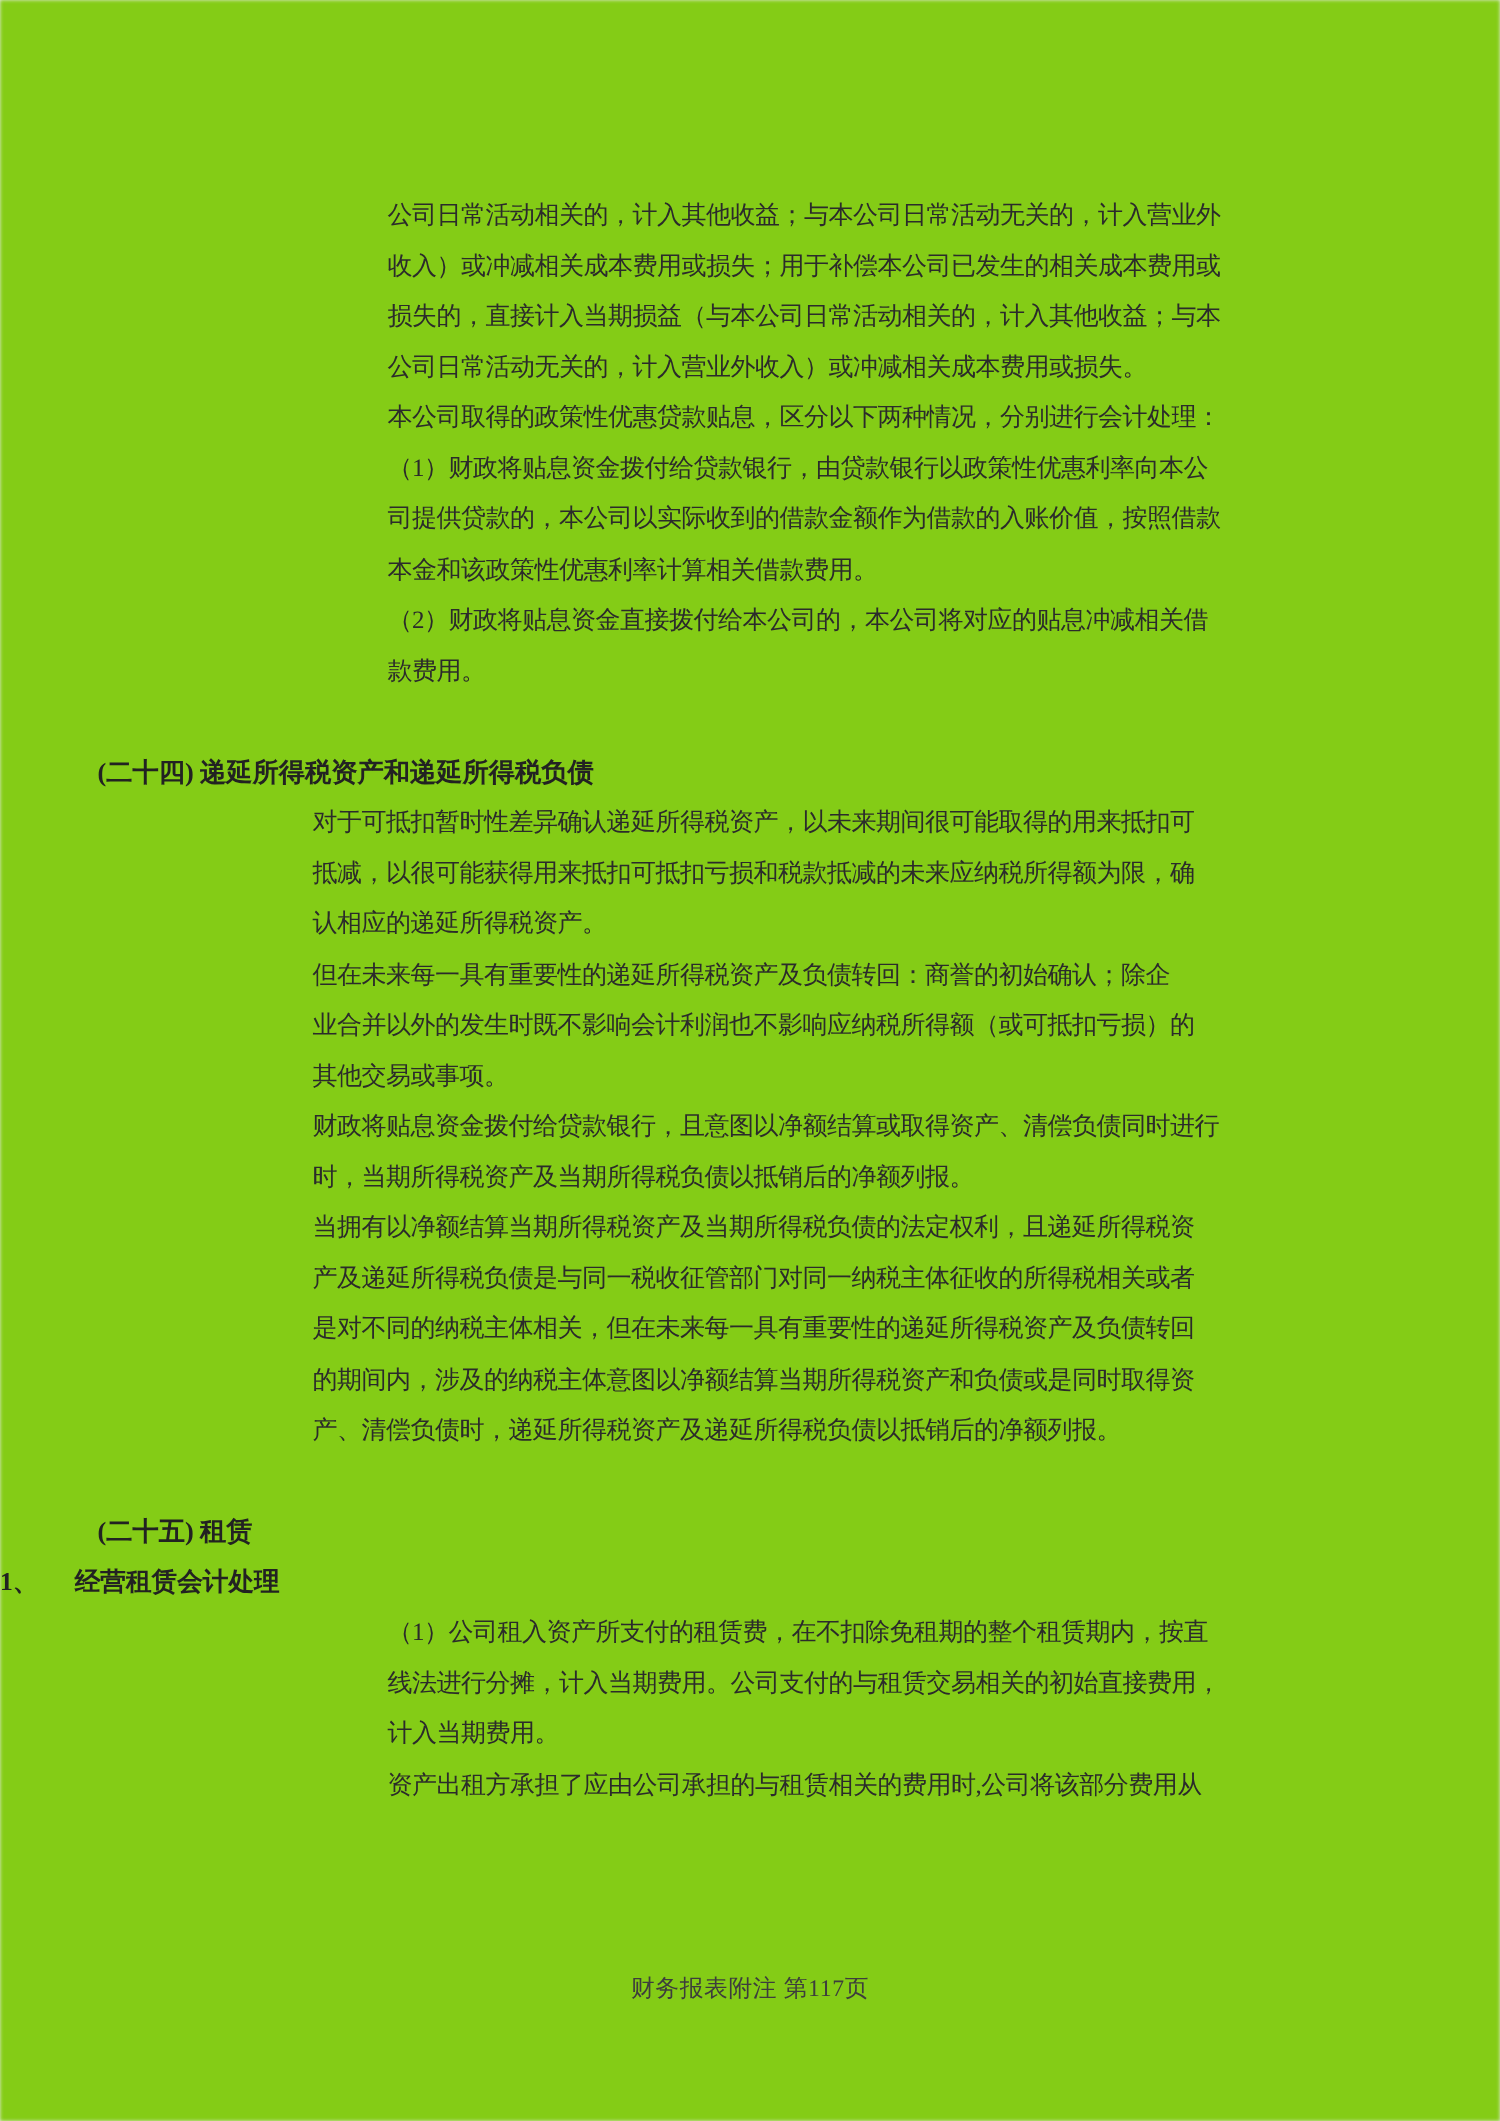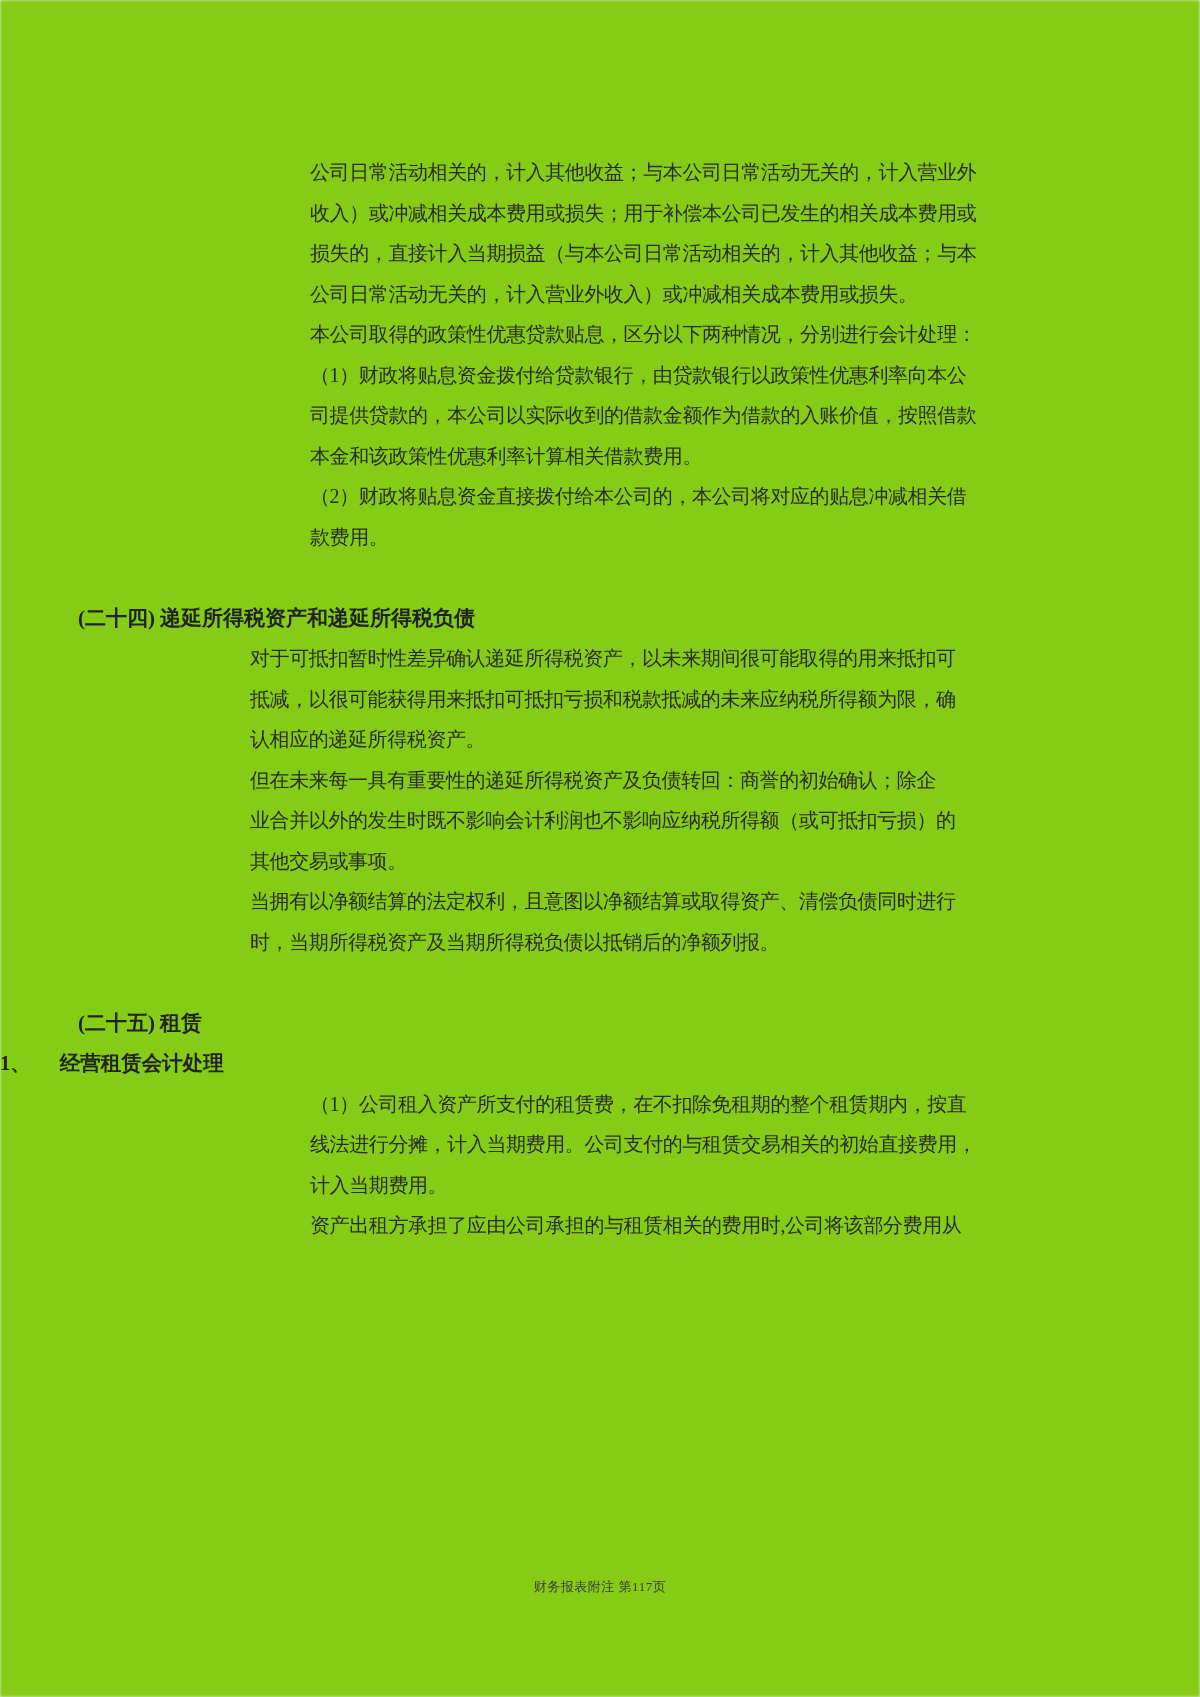--- a/index.html
+++ b/index.html
@@ -48,21 +48,21 @@
     white-space:nowrap;
     color:#222222;
   }
   .sub-heading .sub-title{margin-left:29px;}
   .footer{
     position:absolute;
     top:1578px;
     left:0;
     width:1200px;
     text-align:center;
-    font-size:13px;
+    font-size:19px;
     letter-spacing:0.5px;
     color:#3d3d3d;
   }
 </style>
 </head>
 <body>
 
 <div class="page">
   <div class="content" id="doc-content">
       <div class="para ind-l1">
@@ -88,22 +88,29 @@
         <div class="line">对于可抵扣暂时性差异确认递延所得税资产，以未来期间很可能取得的用来抵扣可</div>
         <div class="line">抵减，以很可能获得用来抵扣可抵扣亏损和税款抵减的未来应纳税所得额为限，确</div>
         <div class="line">认相应的递延所得税资产。</div>
       </div>
       <div class="para ind-l2">
         <div class="line">但在未来每一具有重要性的递延所得税资产及负债转回：商誉的初始确认；除企</div>
         <div class="line">业合并以外的发生时既不影响会计利润也不影响应纳税所得额（或可抵扣亏损）的</div>
         <div class="line">其他交易或事项。</div>
       </div>
       <div class="para ind-l2">
-        <div class="line">当拥有以净额结算的法定权利，且意图以净额结算或取得资产、清偿负债同时进行</div>
+        <div class="line">财政将贴息资金拨付给贷款银行，且意图以净额结算或取得资产、清偿负债同时进行</div>
         <div class="line">时，当期所得税资产及当期所得税负债以抵销后的净额列报。</div>
+      </div>
+      <div class="para ind-l2">
+        <div class="line">当拥有以净额结算当期所得税资产及当期所得税负债的法定权利，且递延所得税资</div>
+        <div class="line">产及递延所得税负债是与同一税收征管部门对同一纳税主体征收的所得税相关或者</div>
+        <div class="line">是对不同的纳税主体相关，但在未来每一具有重要性的递延所得税资产及负债转回</div>
+        <div class="line">的期间内，涉及的纳税主体意图以净额结算当期所得税资产和负债或是同时取得资</div>
+        <div class="line">产、清偿负债时，递延所得税资产及递延所得税负债以抵销后的净额列报。</div>
       </div>
       <div class="sec-heading"><span class="sec-number">(二十五)</span><span class="sec-title">租赁</span></div>
       <div class="sub-heading"><span class="sub-number">1、</span><span class="sub-title">经营租赁会计处理</span></div>
       <div class="para ind-l1">
         <div class="line">（1）公司租入资产所支付的租赁费，在不扣除免租期的整个租赁期内，按直</div>
         <div class="line">线法进行分摊，计入当期费用。公司支付的与租赁交易相关的初始直接费用，</div>
         <div class="line">计入当期费用。</div>
       </div>
       <div class="para ind-l1">
         <div class="line">资产出租方承担了应由公司承担的与租赁相关的费用时,公司将该部分费用从</div>

